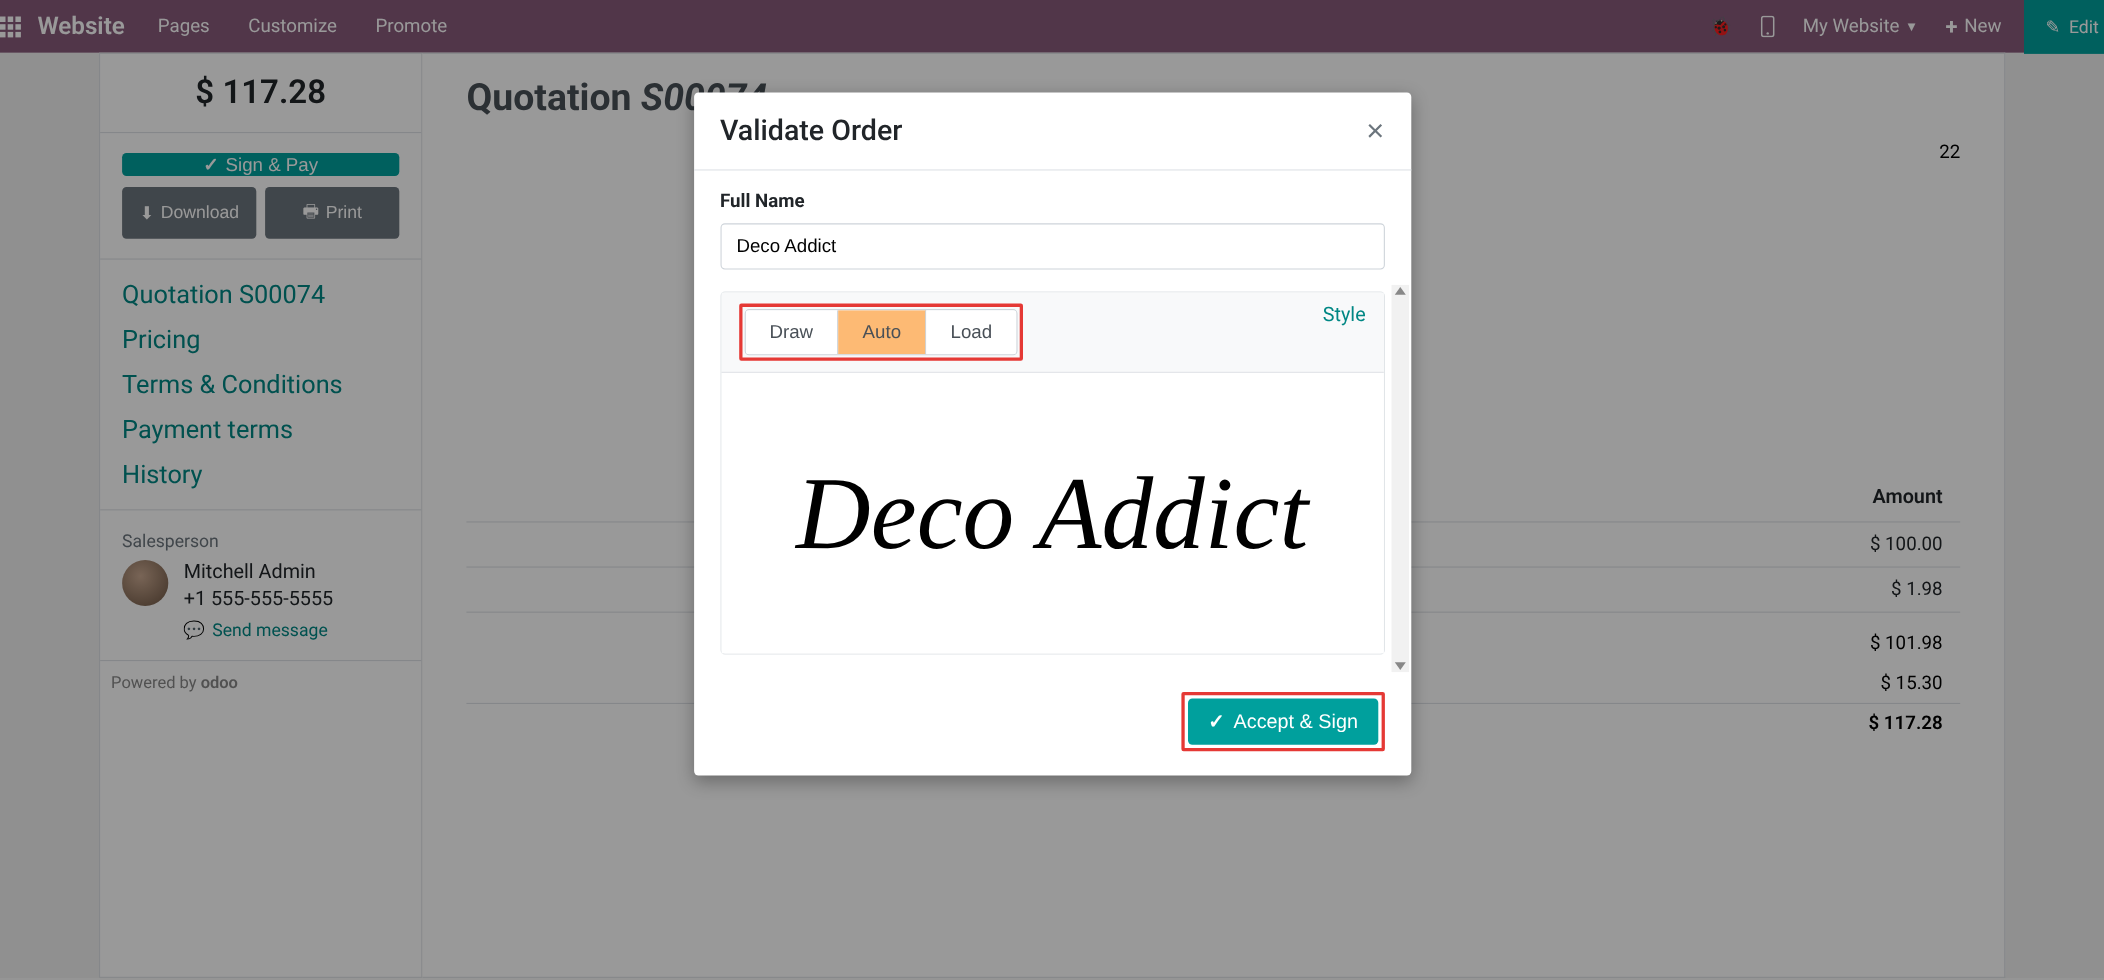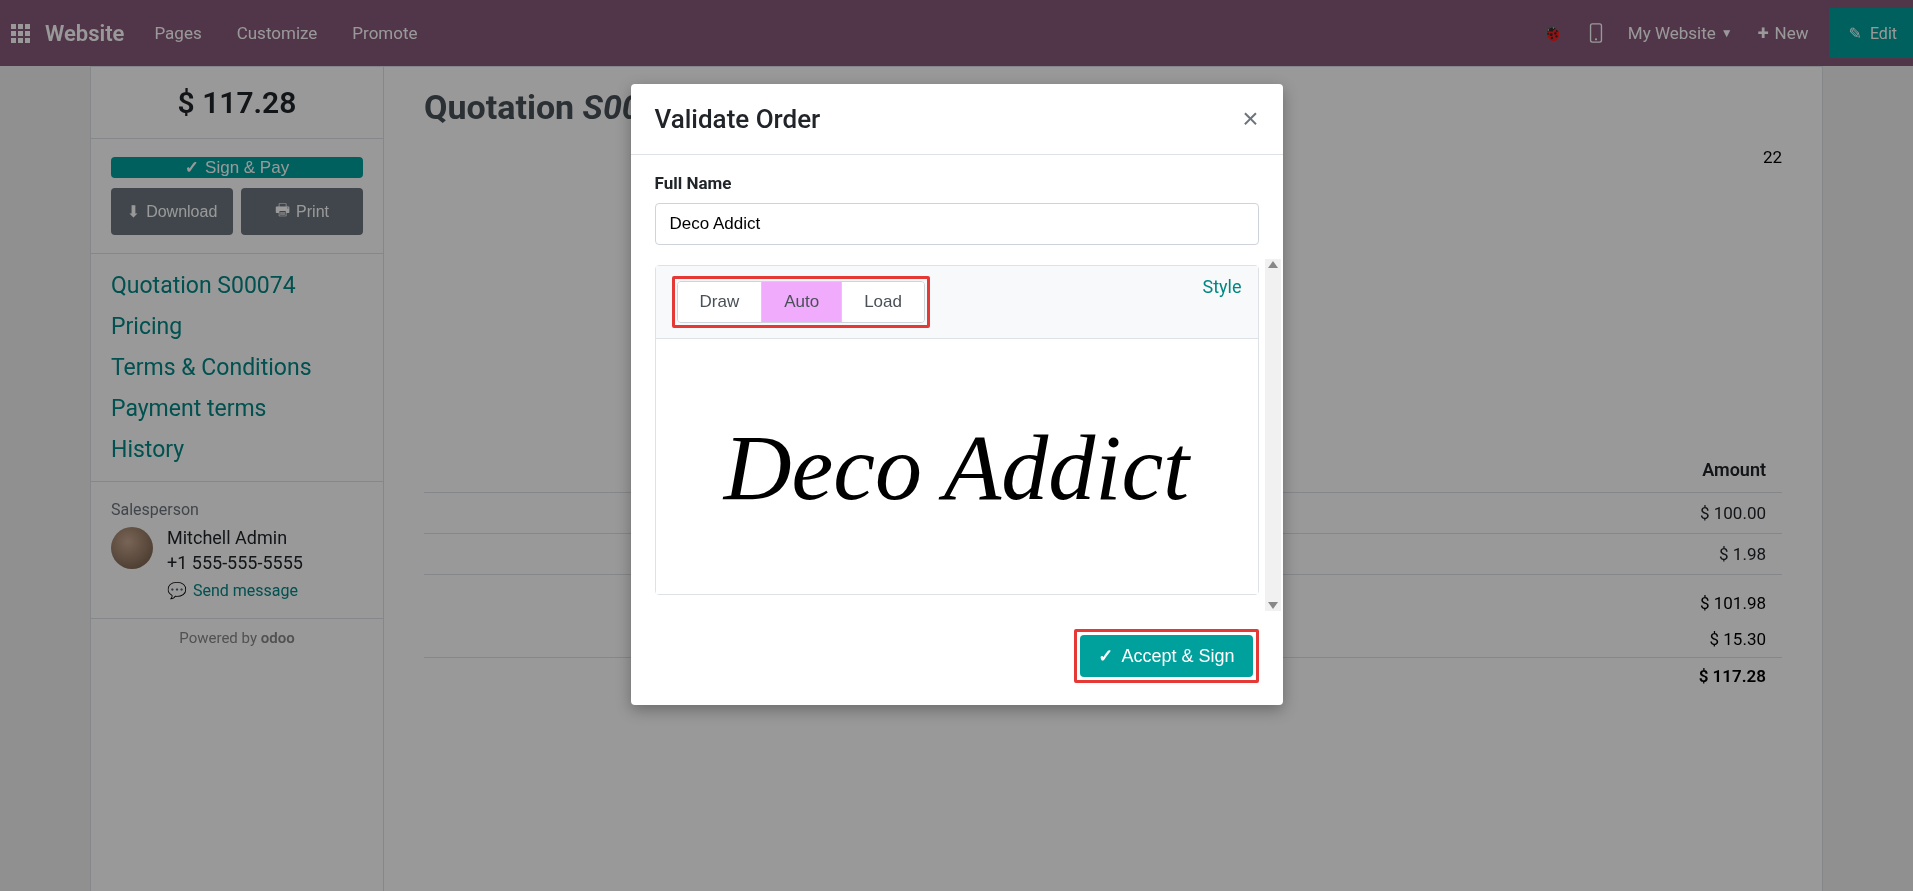--- a/index.html
+++ b/index.html
@@ -1,18 +1,18 @@
 <!DOCTYPE html>
 <html><head>
 <meta charset="utf-8">
 <style>
   * { box-sizing: border-box; margin: 0; padding: 0; }
   body { font-family: -apple-system, BlinkMacSystemFont, "Segoe UI", Roboto, Arial, sans-serif; background: #f9f9f9; width: 1913px; height: 891px; overflow: hidden; position: relative; }
   
-  .topnav { background: #875A7B; height: 66px; display: flex; align-items: center; color: #fff; padding: 0 11px; }
+  .topnav { background: #875A7B; height: 48px; display: flex; align-items: center; color: #fff; padding: 0 0; }
   .topnav .apps-icon { display: grid; grid-template-columns: repeat(3, 5px); grid-template-rows: repeat(3, 5px); gap: 2px; margin-right: 15px; cursor: pointer; }
   .topnav .apps-icon span { background: #fff; width: 5px; height: 5px; }
   .topnav .brand { font-weight: 600; font-size: 22px; margin-right: 30px; }
   .topnav .nav-link { color: #fff; font-size: 17px; margin-right: 35px; cursor: pointer; }
   .topnav .spacer { flex: 1; }
   .topnav .right-item { display: flex; align-items: center; margin-left: 25px; cursor: pointer; font-size: 17px; }
   .bug-icon { font-size: 18px; }
   .mobile-icon svg { width: 14px; height: 20px; fill: #fff; }
   .caret-down { margin-left: 5px; font-size: 12px; }
   .plus { font-size: 20px; font-weight: bold; margin-right: 6px; }
@@ -28,21 +28,21 @@
   .btn-row { display: flex; gap: 8px; }
   .gray-btn { flex: 1; background: #6c757d; color: #fff; border: none; padding: 10px 12px; font-size: 16px; border-radius: 4px; cursor: pointer; display: flex; align-items: center; justify-content: center; gap: 6px; }
   .side-link { color: #008784; font-size: 23px; display: block; margin-bottom: 14px; cursor: pointer; }
   .side-label { color: #6c757d; font-size: 16px; margin-bottom: 6px; }
   .side-value { color: #212529; font-size: 19px; }
   .sp-row { display: flex; gap: 14px; align-items: flex-start; margin-top: 8px; }
   .avatar { width: 42px; height: 42px; border-radius: 50%; background: radial-gradient(circle at 40% 35%, #c9a890, #6b5442); flex-shrink: 0; }
   .sp-name { font-size: 18px; color: #212529; }
   .sp-phone { font-size: 18px; color: #212529; margin-top: 4px; }
   .send-msg { color: #008784; font-size: 16px; margin-top: 8px; display: flex; align-items: center; gap: 6px; cursor: pointer; }
-  .powered { text-align: center; color: #888; font-size: 15px; padding: 10px; }
+  .powered { color: #888; font-size: 15px; padding: 10px; }
   
   .content { flex: 1; background: #fff; padding: 20px 40px; border: 1px solid #dee2e6; border-left: none; position: relative; }
   .page-title { font-size: 34px; color: #495057; margin-bottom: 20px; }
   .page-title em { font-style: italic; }
   
   .order-table { width: 100%; border-collapse: collapse; margin-top: 280px; }
   .order-table th { text-align: right; padding: 12px 16px; font-size: 18px; font-weight: 600; border-bottom: 1px solid #dee2e6; color: #212529; }
   .order-table td { text-align: right; padding: 10px 16px; font-size: 17px; border-bottom: 1px solid #dee2e6; color: #212529; }
   .totals { margin-top: 10px; }
   .totals-row { display: flex; justify-content: flex-end; padding: 8px 16px; font-size: 17px; }
@@ -57,21 +57,21 @@
   .modal-close { font-size: 28px; color: #6c757d; cursor: pointer; background: none; border: none; line-height: 1; }
   .modal-body { padding: 18px 24px; max-height: 540px; overflow-y: auto; }
   .form-label { font-weight: 700; font-size: 17px; margin-bottom: 10px; display: block; color: #212529; }
   .form-input { width: 100%; padding: 10px 14px; border: 1px solid #ced4da; border-radius: 4px; font-size: 17px; margin-bottom: 20px; }
   
   .sig-panel { border: 1px solid #dee2e6; border-radius: 4px; }
   .sig-tabs { background: #f8f9fa; padding: 10px 16px; display: flex; align-items: flex-start; border-bottom: 1px solid #dee2e6; }
   .tab-group { display: flex; border: 1px solid #ced4da; border-radius: 4px; overflow: hidden; }
   .tab-btn { padding: 10px 22px; background: #fff; border: none; border-right: 1px solid #ced4da; font-size: 17px; cursor: pointer; color: #495057; }
   .tab-btn:last-child { border-right: none; }
-  .tab-btn.active { background: #f0abfc; }
+  .tab-btn.active { background: #fdba74; }
   .tab-highlight { border: 3px solid #e53935; padding: 2px; border-radius: 2px; }
   .style-link { margin-left: auto; color: #008784; font-size: 18px; cursor: pointer; }
   .sig-canvas { height: 255px; display: flex; align-items: center; justify-content: center; background: #fff; }
   .sig-text { font-family: "Brush Script MT", "Segoe Script", cursive; font-size: 94px; color: #000; font-style: italic; white-space: nowrap; }
   
   .modal-footer { padding: 16px 24px 22px; display: flex; justify-content: flex-end; }
   .accept-wrap { border: 3px solid #e53935; padding: 3px; border-radius: 2px; }
   .accept-btn { background: #00A09D; color: #fff; border: none; padding: 10px 18px; font-size: 18px; border-radius: 4px; cursor: pointer; display: flex; align-items: center; gap: 8px; }
   .check-icon::before { content: "✓"; font-weight: bold; }
 

